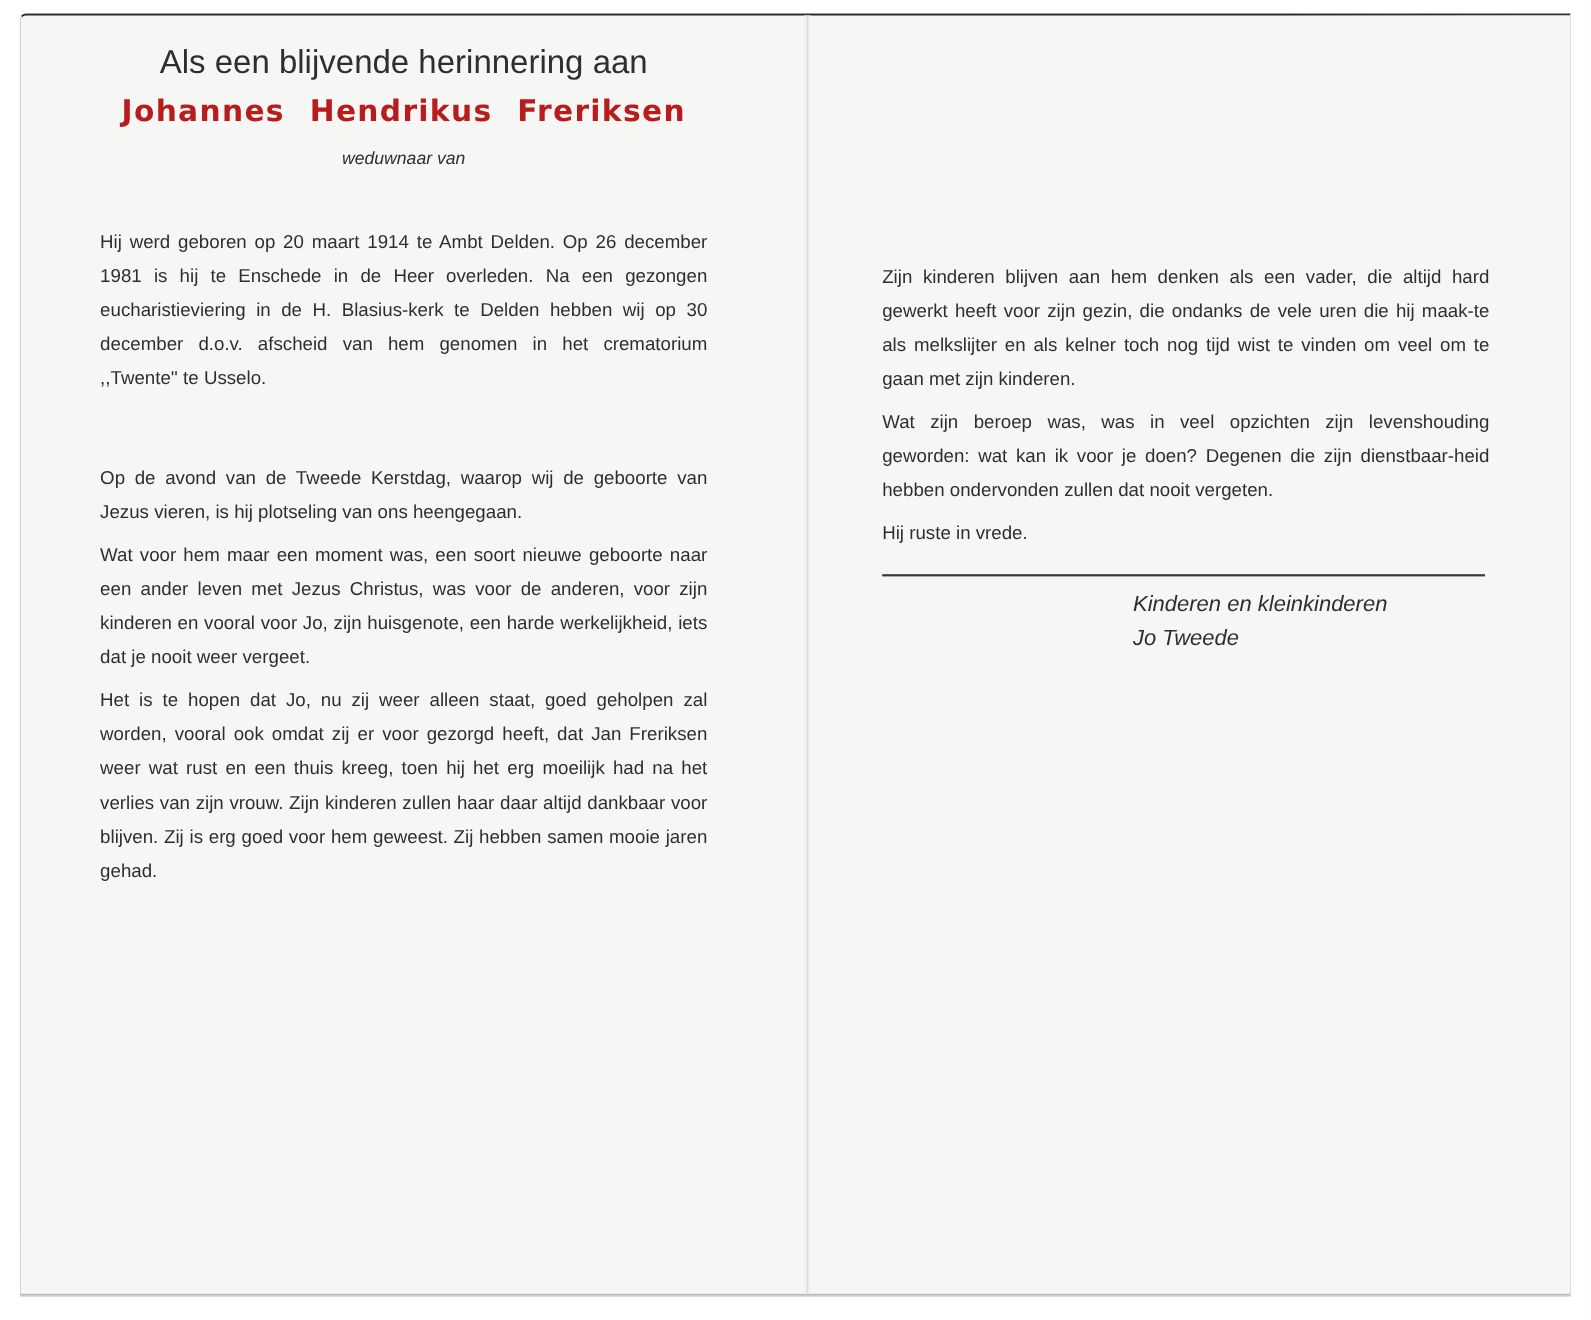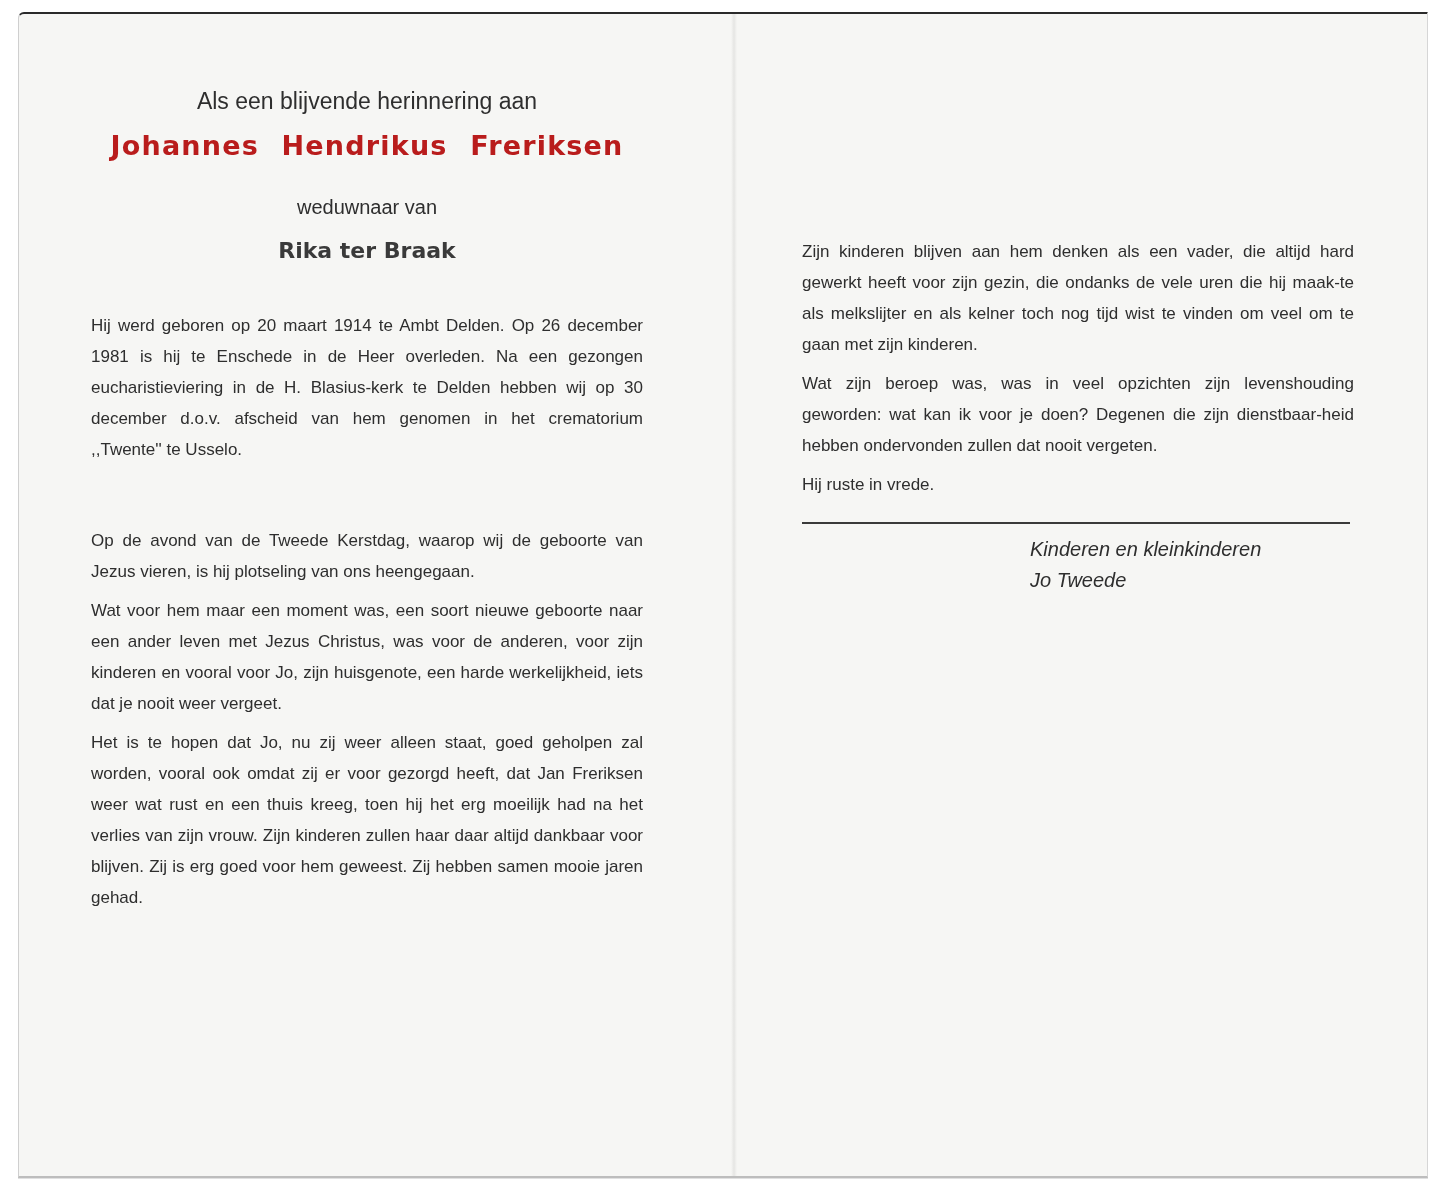--- a/index.html
+++ b/index.html
@@ -46,38 +46,39 @@
       width: 552px;
     }
     .right-panel {
       left: 783px;
       width: 552px;
     }
     .center {
       text-align: center;
     }
     .intro {
-      font-size: 23px;
-      margin-top: 72px;
+      font-size: 30px;
+      margin-top: 28px;
       line-height: 30px;
     }
     .name {
       font-family: "DejaVu Sans", "Liberation Sans", sans-serif;
       font-weight: bold;
       font-size: 27px;
       letter-spacing: 1.2px;
       word-spacing: 12px;
       margin-top: 12px;
       line-height: 36px;
       color: #b91c1c;
     }
     .widower {
-      font-size: 20px;
-      margin-top: 28px;
+      font-size: 16px;
+      margin-top: 10px;
       line-height: 30px;
+      font-style: italic;
     }
     .spouse {
       font-family: "DejaVu Sans", "Liberation Sans", sans-serif;
       font-weight: bold;
       font-size: 22px;
       margin-top: 14px;
       line-height: 30px;
       color: #3a3a3a;
     }
     .para {
@@ -113,21 +114,20 @@
 </head>
 <body>
 
 <div class="card">
   <div class="fold"></div>
 
   <div class="panel left-panel">
     <div class="center intro">Als een blijvende herinnering aan</div>
     <div class="center name">Johannes Hendrikus Freriksen</div>
     <div class="center widower">weduwnaar van</div>
-    <div class="center spouse">Rika ter Braak</div>
 
     <p class="para gap-big" style="margin-top:44px">Hij werd geboren op 20 maart 1914 te Ambt Delden. Op 26 december 1981 is hij te Enschede in de Heer overleden. Na een gezongen eucharistieviering in de H. Blasius-kerk te Delden hebben wij op 30 december d.o.v. afscheid van hem genomen in het crematorium ,,Twente'' te Usselo.</p>
     <p class="para gap-big">Op de avond van de Tweede Kerstdag, waarop wij de geboorte van Jezus vieren, is hij plotseling van ons heengegaan.</p>
     <p class="para gap-small">Wat voor hem maar een moment was, een soort nieuwe geboorte naar een ander leven met Jezus Christus, was voor de anderen, voor zijn kinderen en vooral voor Jo, zijn huisgenote, een harde werkelijkheid, iets dat je nooit weer vergeet.</p>
     <p class="para gap-small">Het is te hopen dat Jo, nu zij weer alleen staat, goed geholpen zal worden, vooral ook omdat zij er voor gezorgd heeft, dat Jan Freriksen weer wat rust en een thuis kreeg, toen hij het erg moeilijk had na het verlies van zijn vrouw. Zijn kinderen zullen haar daar altijd dankbaar voor blijven. Zij is erg goed voor hem geweest. Zij hebben samen mooie jaren gehad.</p>
   </div>
 
   <div class="panel right-panel">
     <p class="para right-first">Zijn kinderen blijven aan hem denken als een vader, die altijd hard gewerkt heeft voor zijn gezin, die ondanks de vele uren die hij maak-te als melkslijter en als kelner toch nog tijd wist te vinden om veel om te gaan met zijn kinderen.</p>
     <p class="para gap-small">Wat zijn beroep was, was in veel opzichten zijn levenshouding geworden: wat kan ik voor je doen? Degenen die zijn dienstbaar-heid hebben ondervonden zullen dat nooit vergeten.</p>

